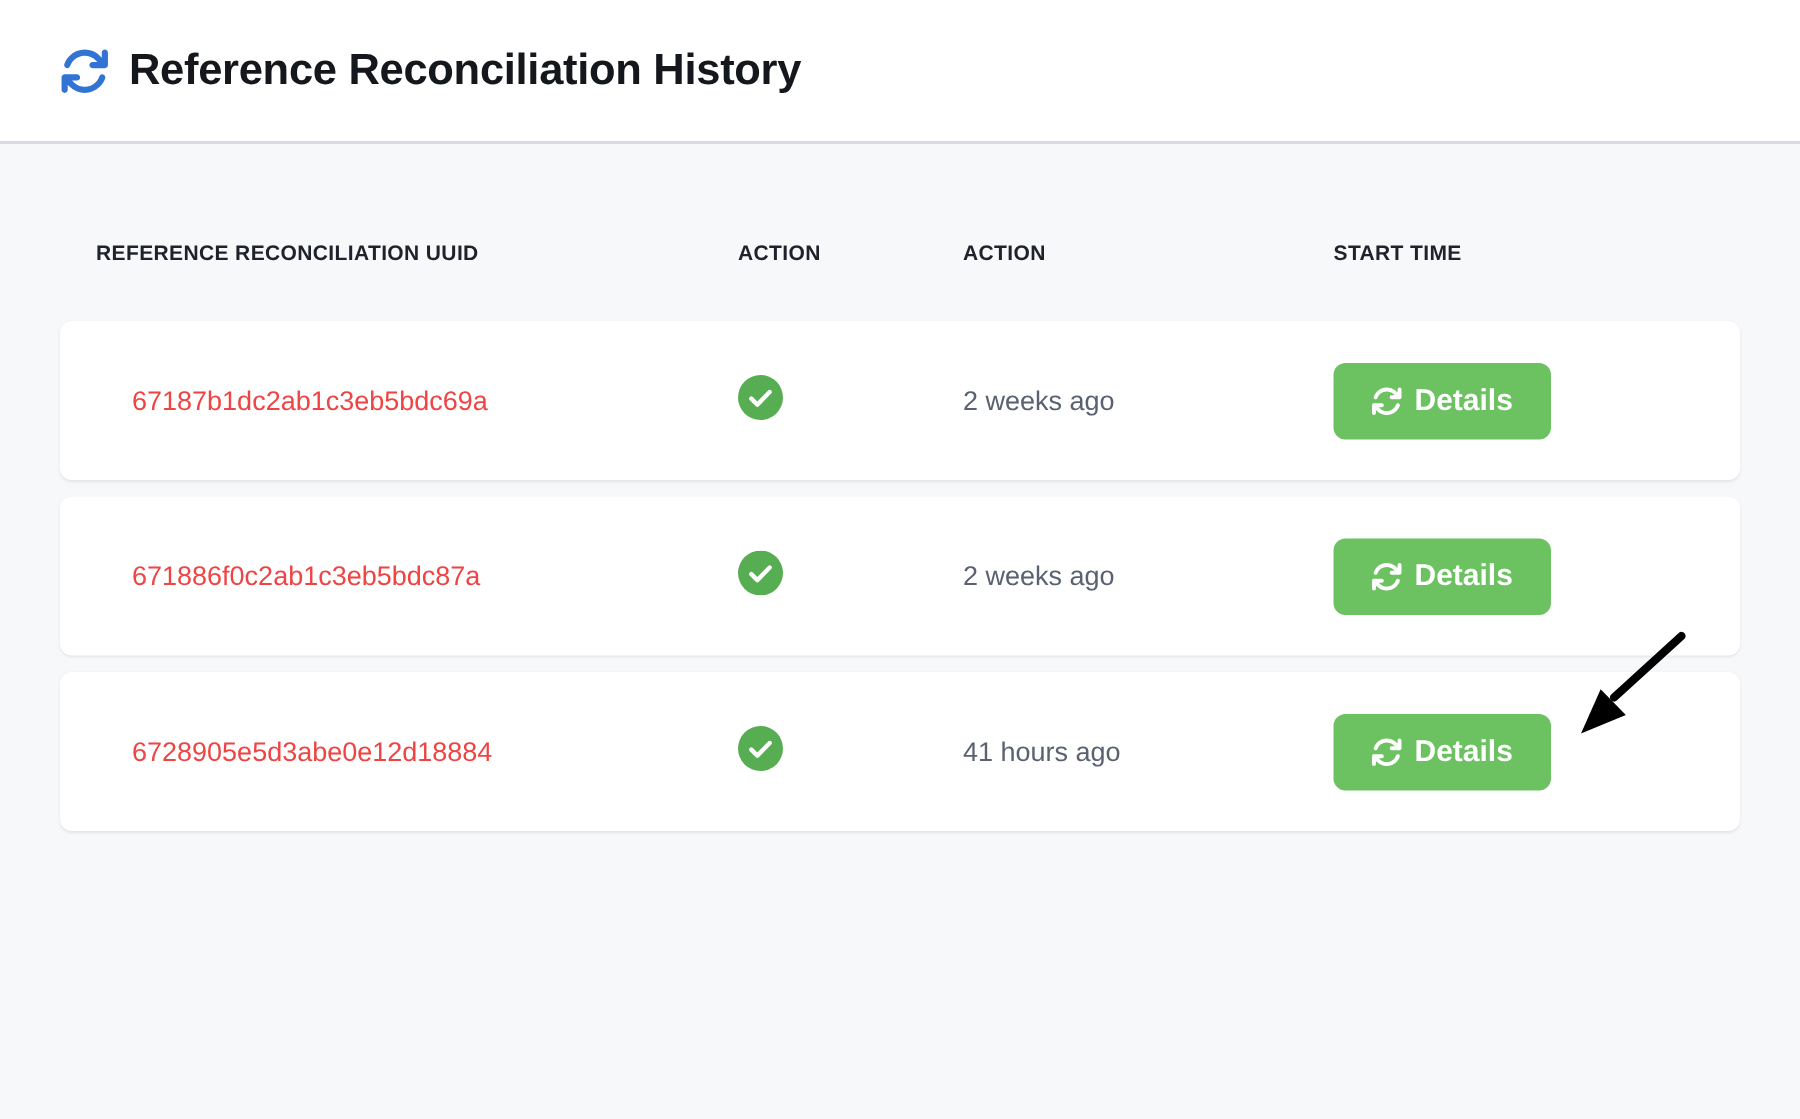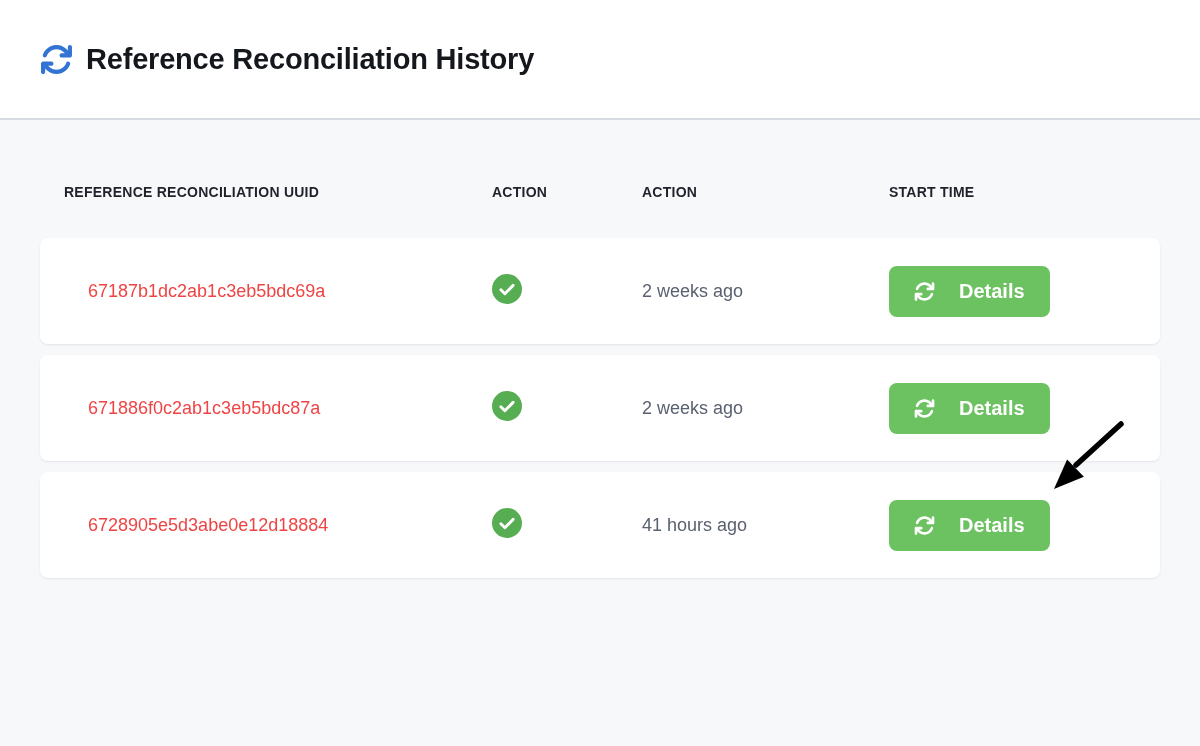--- a/index.html
+++ b/index.html
@@ -4,21 +4,21 @@
 <style>
   * { margin: 0; padding: 0; box-sizing: border-box; }
   html, body {
     width: 1200px; height: 746px;
     font-family: "Liberation Sans", sans-serif;
     background: #f7f8fa;
     overflow: hidden;
   }
   
   .topbar {
-    height: 120px;
+    height: 96px;
     background: #ffffff;
     border-bottom: 2px solid #d9dbe4;
     display: flex;
     align-items: center;
     padding-left: 40px;
     gap: 13px;
   }
   .topbar .sync-svg { width: 33px; height: 33px; fill: #3174d3; flex: 0 0 auto; }
   .page-title {
     font-size: 29px;
@@ -48,21 +48,21 @@
     margin-bottom: 11px;
     box-shadow: 0 1px 3px rgba(25,30,50,0.06), 0 1px 1px rgba(25,30,50,0.03);
   }
   .cell-uuid { font-size: 18px; color: #ef4444; margin-left: 24px; }
   .check-badge { display: inline-block; width: 30px; height: 30px; }
   .check-badge svg { width: 30px; height: 30px; display: block; }
   .cell-time { font-size: 18px; color: #5a6170; }
   .details-btn {
     display: inline-flex;
     align-items: center;
-    gap: 24px;
+    gap: 8px;
     height: 51px;
     padding: 0 25px;
     background: #6cc160;
     border: none;
     border-radius: 8px;
     color: #ffffff;
     font-family: "Liberation Sans", sans-serif;
     font-size: 20px;
     font-weight: 700;
     cursor: pointer;

